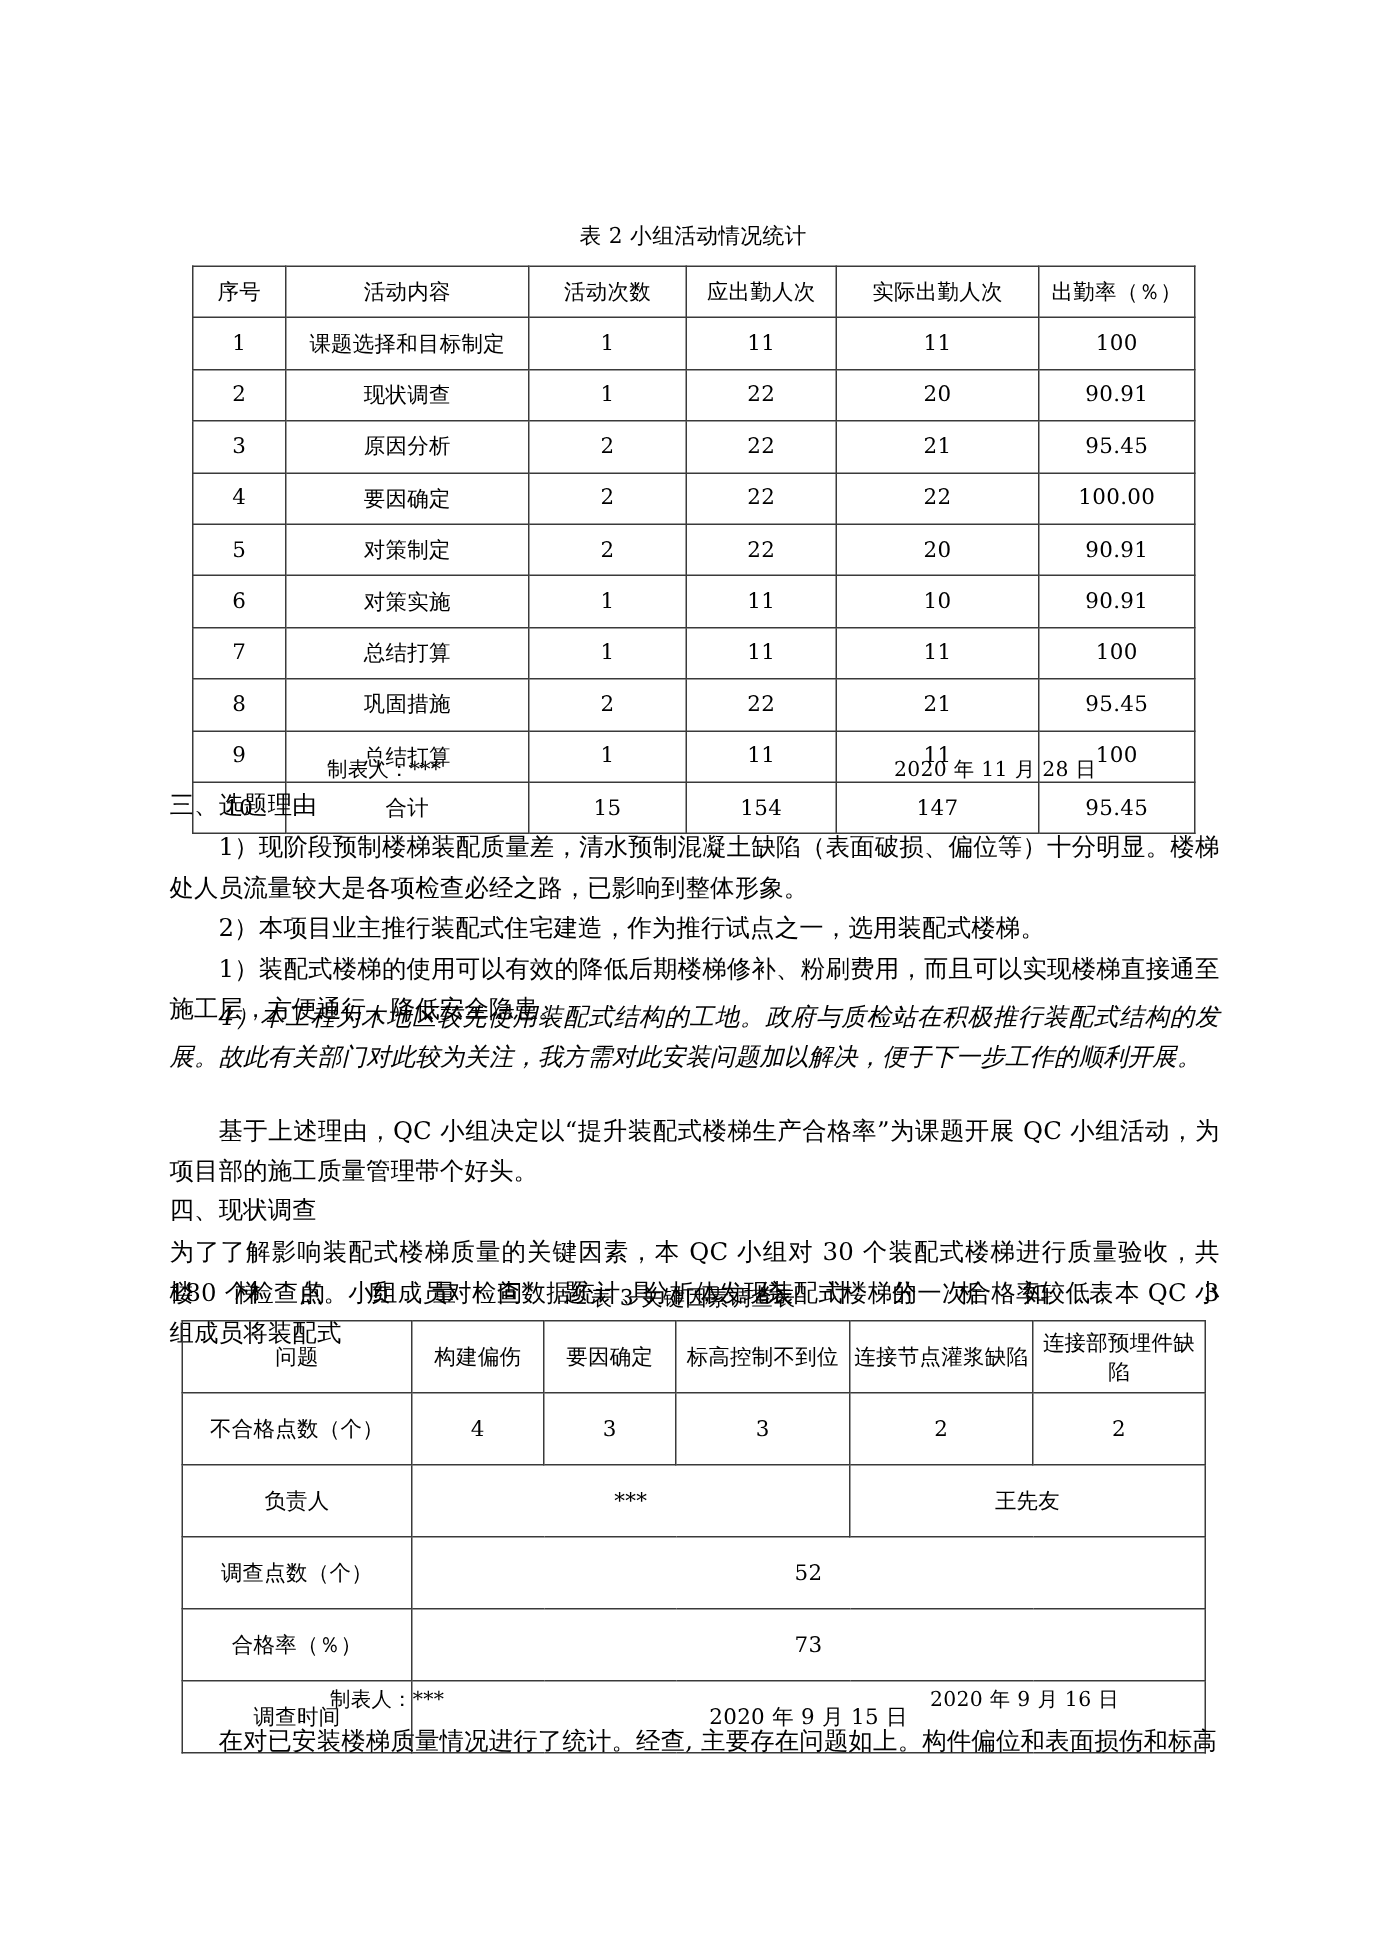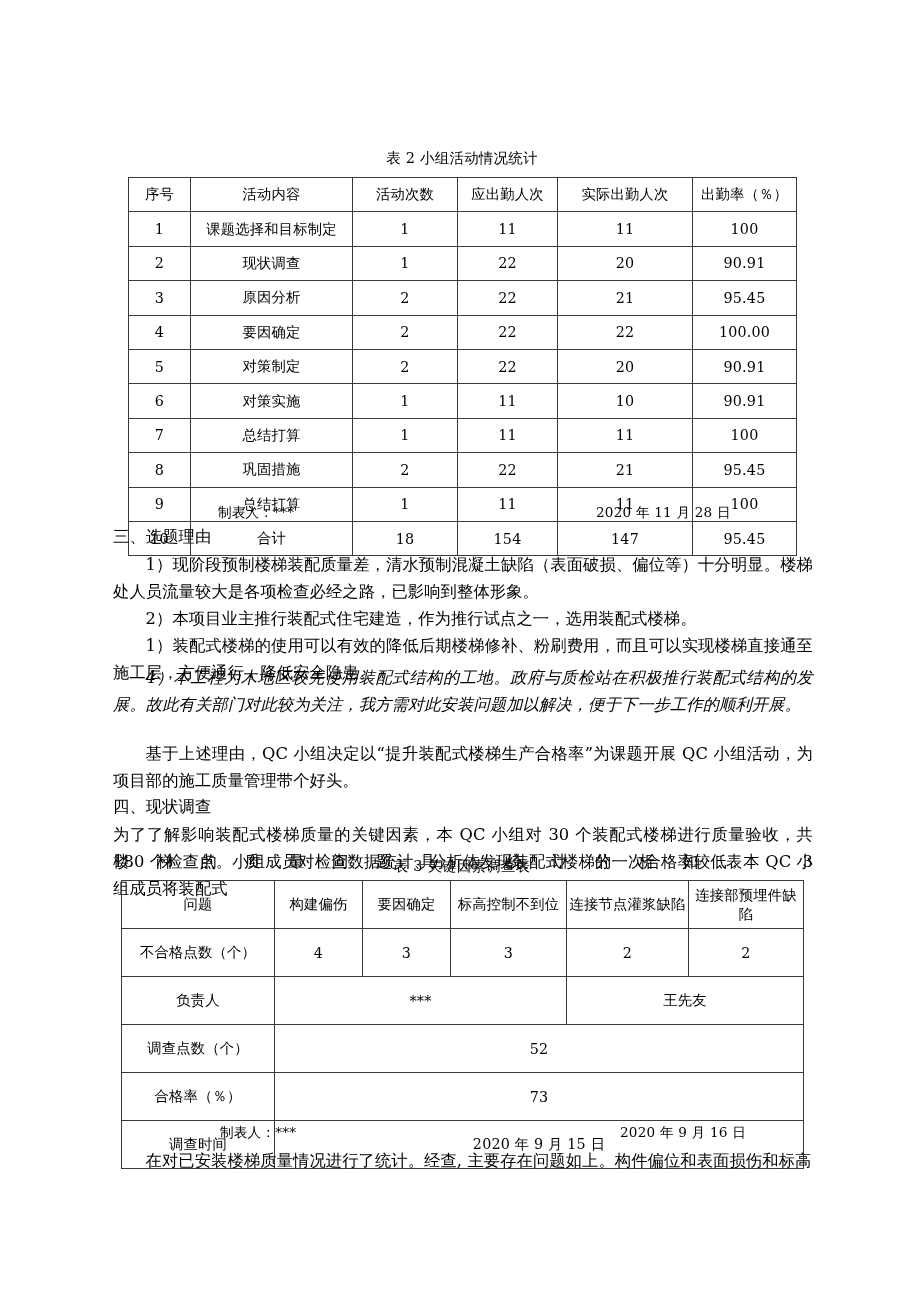--- a/index.html
+++ b/index.html
@@ -204,21 +204,21 @@
           <td>9</td>
           <td>总结打算</td>
           <td>1</td>
           <td>11</td>
           <td>11</td>
           <td>100</td>
         </tr>
         <tr>
           <td>10</td>
           <td>合计</td>
-          <td>18</td>
+          <td>15</td>
           <td>154</td>
           <td>147</td>
           <td>95.45</td>
         </tr>
       </tbody>
     </table>
   </div>
 
   <div class="sig-row" style="left:218px; top:504px;">制表人：***</div>
   <div class="sig-row" style="left:596px; top:504px;">2020 年 11 月 28 日</div>

